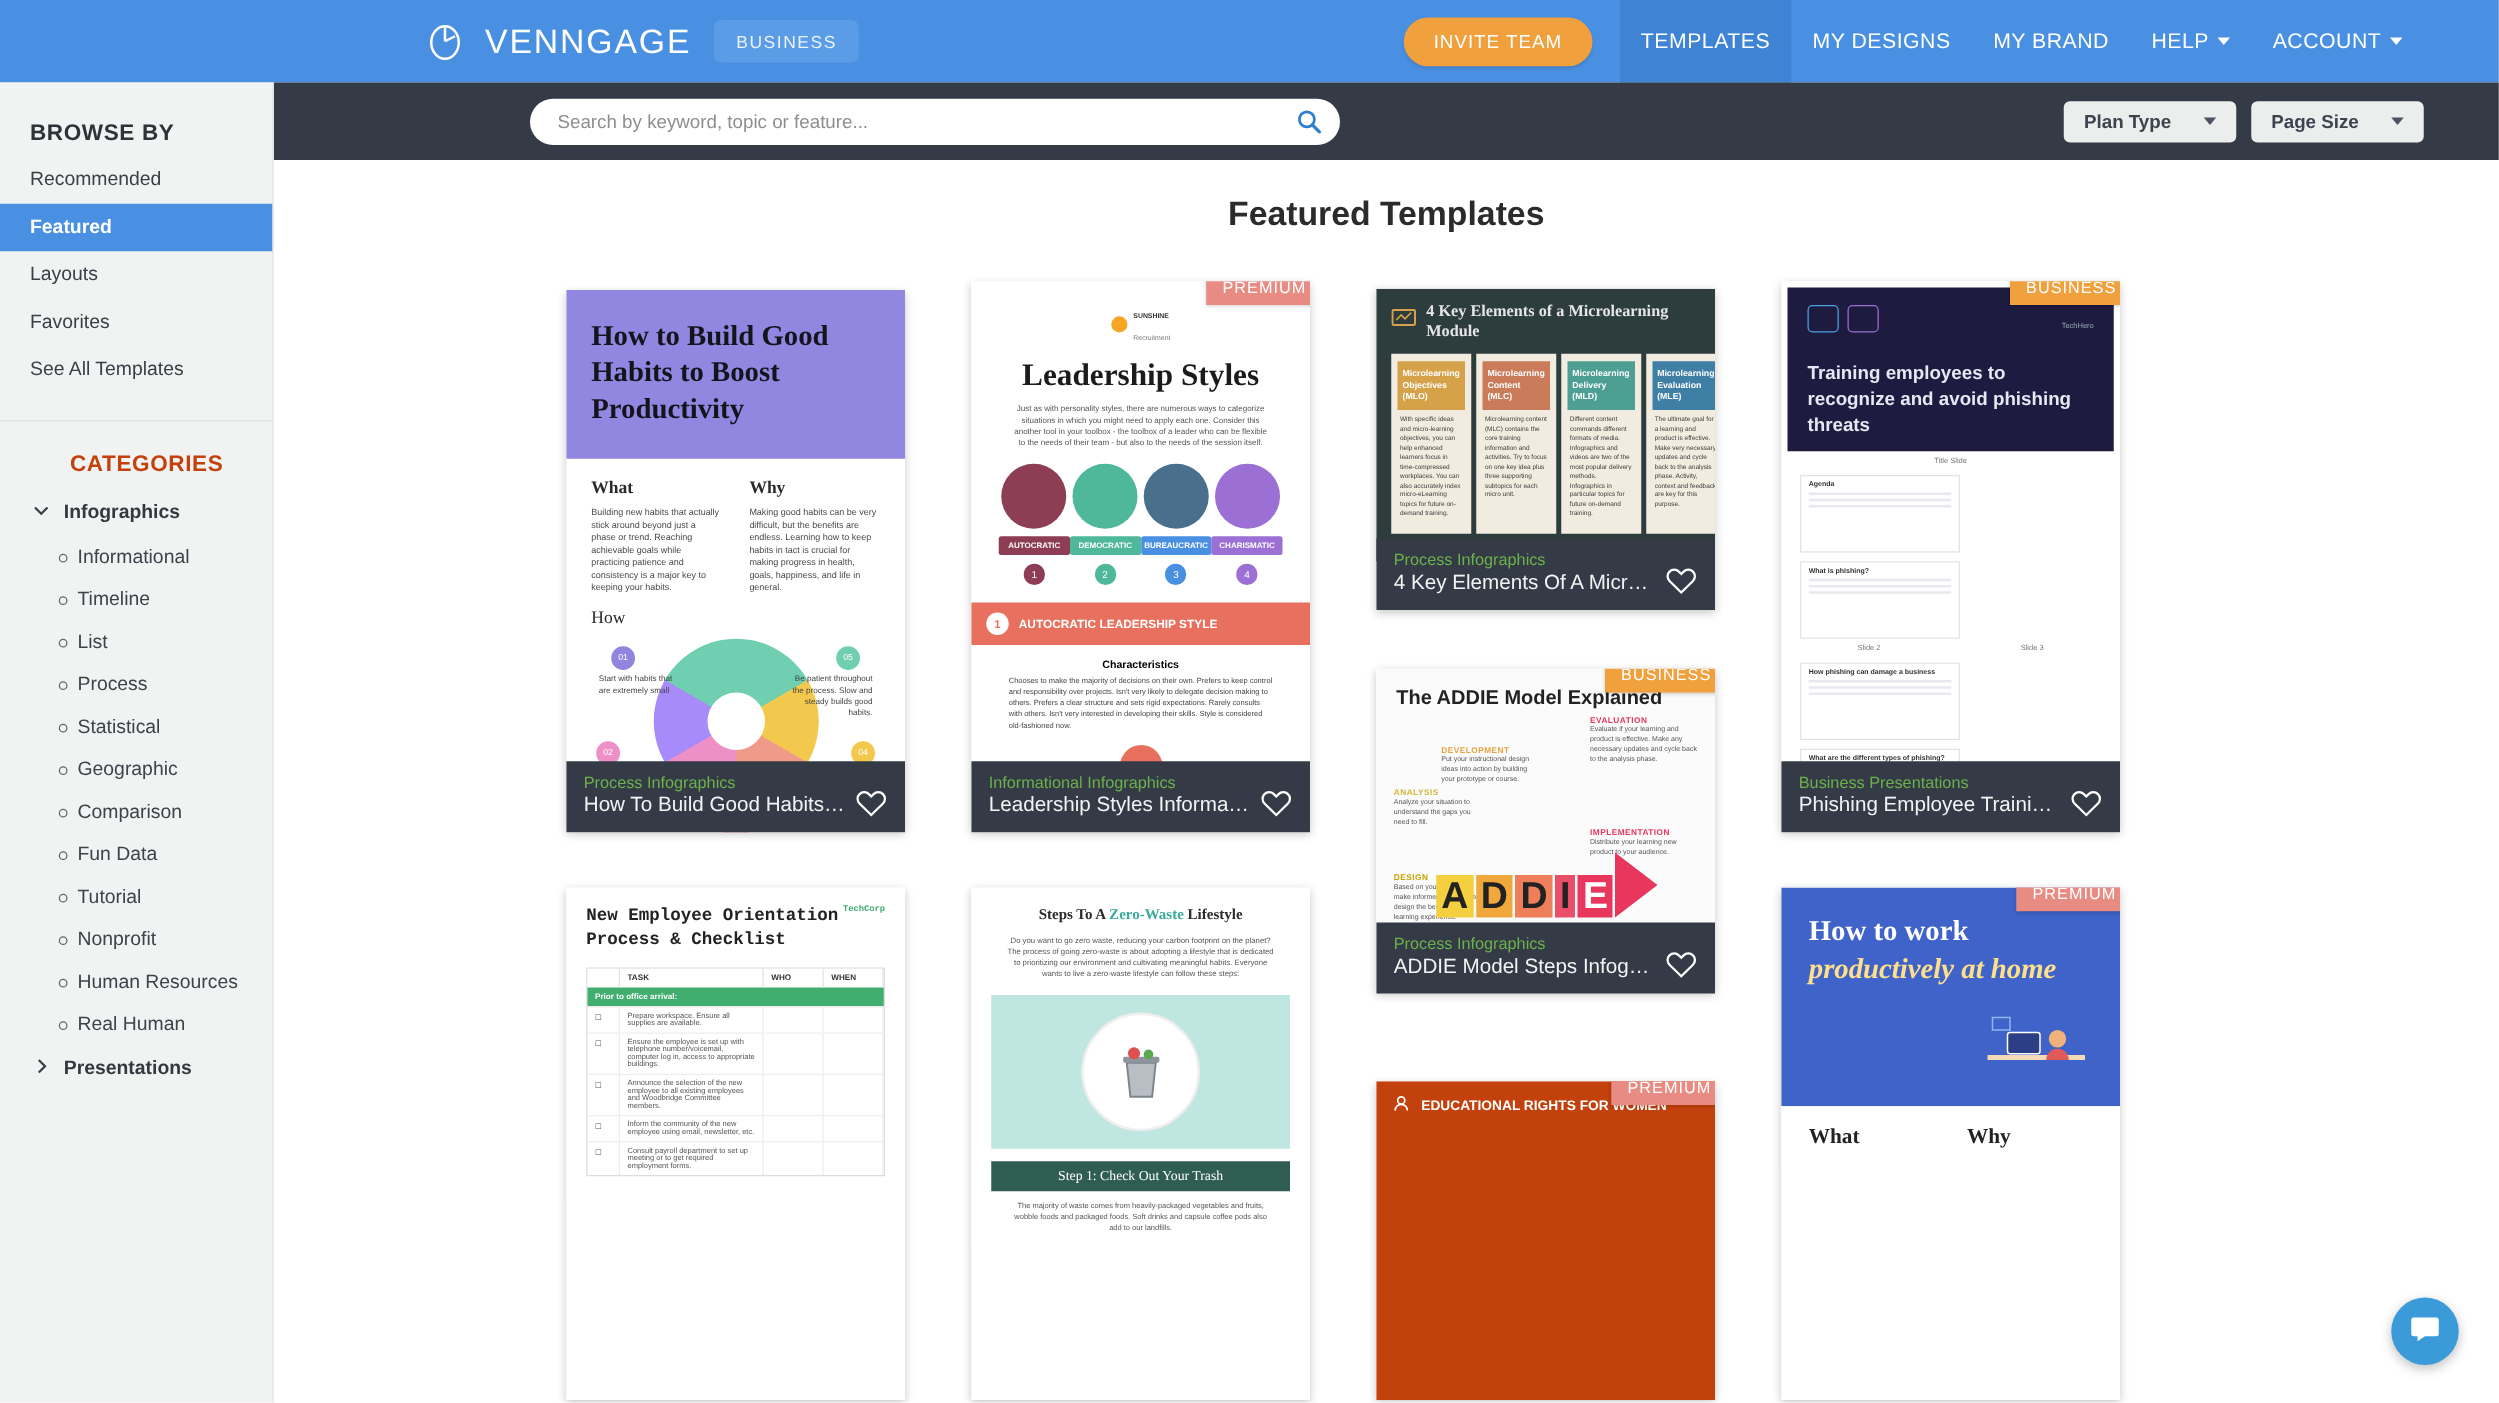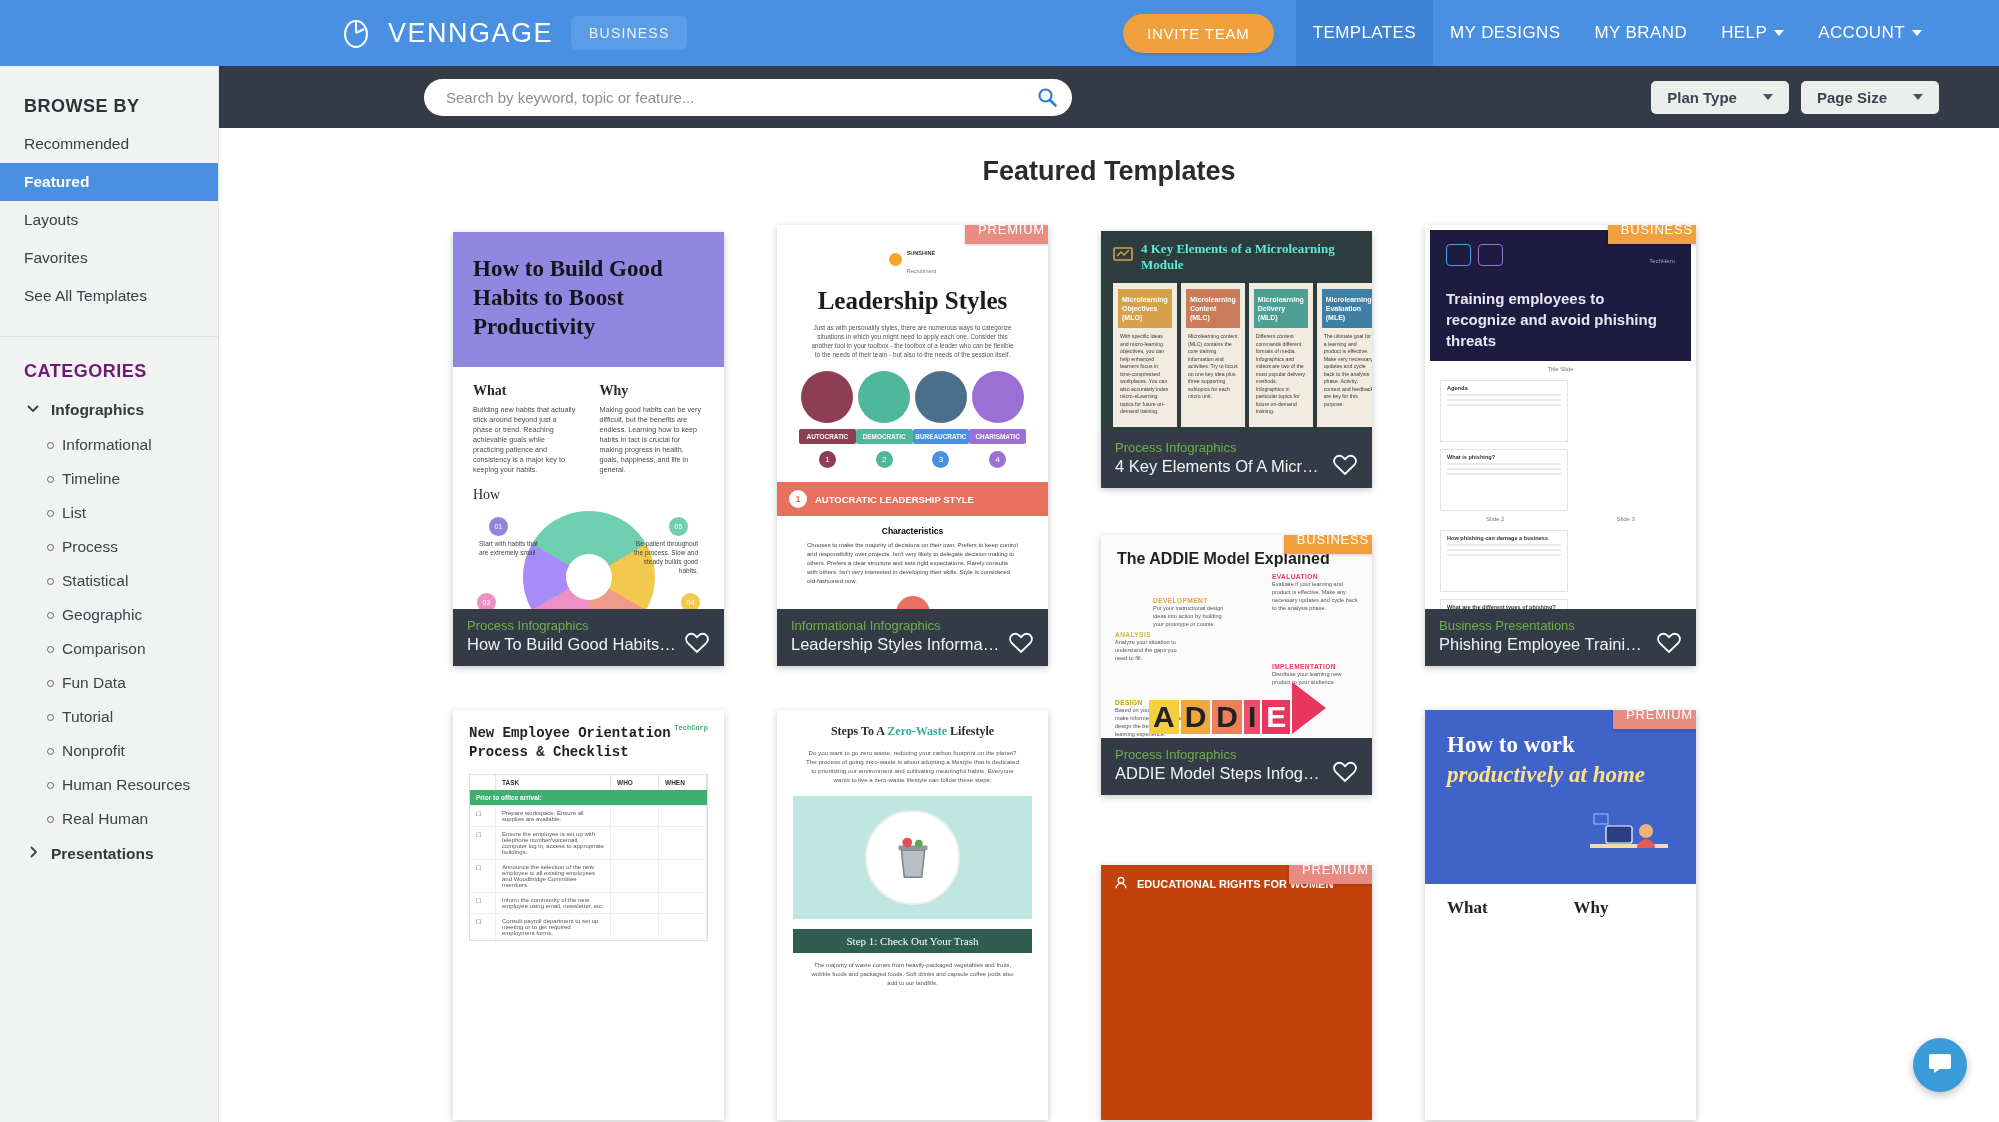--- a/index.html
+++ b/index.html
@@ -116,23 +116,24 @@
     font-weight: 500;
   }
   .side-link.active {
     background: #4a90e2; color: #ffffff; font-weight: bold;
   }
   .side-divider {
     border-top: 1px solid #dfe0e1;
     margin: 21px 0 0 0;
   }
   .cat-head {
-    font-size: 18px; font-weight: bold; color: #701a75;
+    font-size: 18px; font-weight: bold; color: #c2410c;
     letter-spacing: 0.5px;
     padding: 24px 0 10px 24px;
+    margin-left: 32px;
   }
   .cat-group {
     display: flex; gap: 11px;
     padding: 9px 0 9px 26px; cursor: pointer;
   }
   .cat-group-label { font-size: 15.5px; font-weight: bold; color: #34393f; }
   .cat-item {
     display: flex; align-items: center; gap: 8px;
     padding: 8px 0 8px 47px; cursor: pointer;
   }
@@ -242,21 +243,21 @@
   .auto-band { background: #e8705e; color: #fff; margin: 14px 0 0 0; padding: 8px 12px;
     display: flex; align-items: center; gap: 8px; font-size: 9.5px; font-weight: bold; }
   .auto-num { width: 18px; height: 18px; border-radius: 50%; background: #fff; color: #e8705e;
     font-size: 9px; display: flex; align-items: center; justify-content: center; }
   .char-title { font-size: 8.5px; font-weight: bold; margin: 10px 0 5px 0; text-align: center; }
   .char-list { font-size: 6px; line-height: 9px; color: #444; padding: 0 30px; }
   .adv-row { display: flex; justify-content: space-around; font-size: 7.5px; font-weight: bold;
     color: #333; margin-top: 8px; }
 
   .t-micro { background: #2d3d3e; padding: 10px 12px; }
-  .t-micro .hd { display: flex; align-items: center; gap: 8px; color: #5eead4; font-size: 13px;
+  .t-micro .hd { display: flex; align-items: center; gap: 8px; color: #e5e5e5; font-size: 13px;
     font-weight: bold; font-family: "Liberation Serif", serif; margin-bottom: 10px; }
   .micro-cols { display: flex; gap: 4px; }
   .micro-col { flex: 1; background: #f2ece0; padding: 6px 5px; }
   .micro-col .mh { font-size: 7px; font-weight: bold; color: #fff; padding: 6px 4px; line-height: 9px; }
   .micro-col .mb { font-size: 5.2px; line-height: 7.5px; color: #3a3a3a; padding: 5px 2px; }
   .micro-icons { display: flex; justify-content: space-around; margin-top: 8px; }
   .micro-foot { display: flex; justify-content: space-between; align-items: center;
     font-size: 5.2px; color: #cfc9bb; margin-top: 8px; }
 
   .t-addie { background: #fbfbfb; padding: 14px 16px; }

